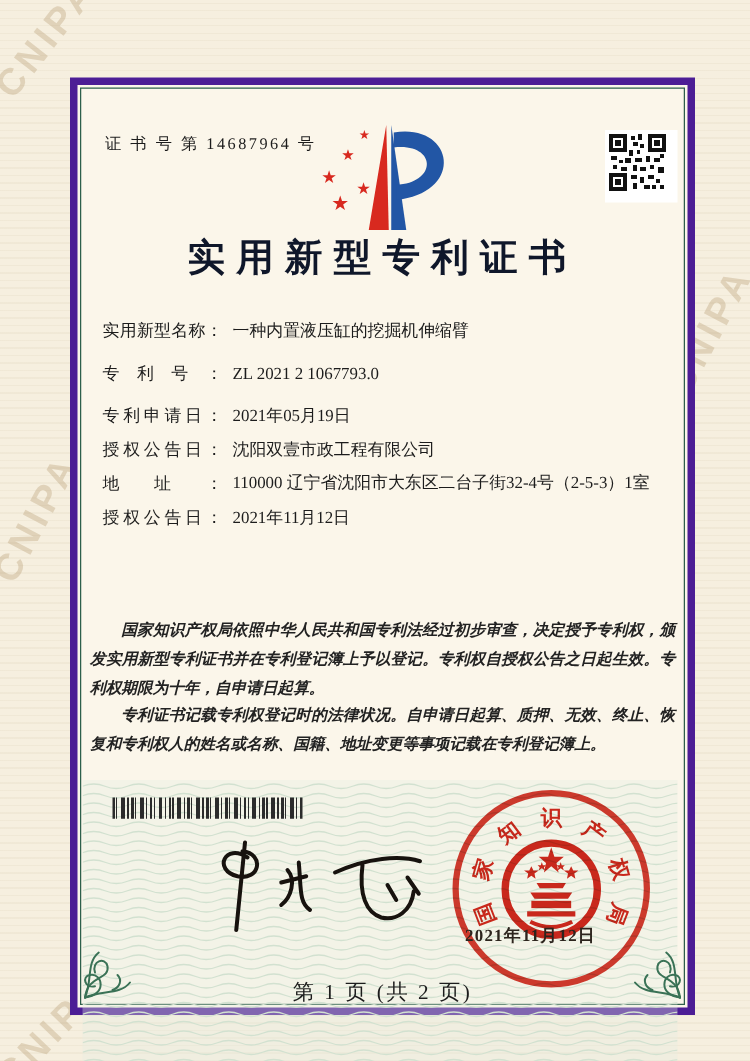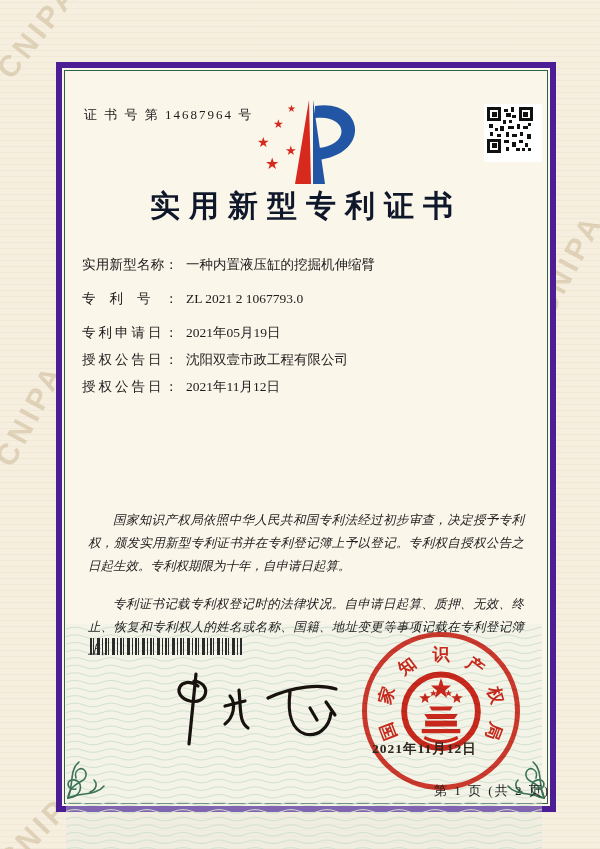--- a/index.html
+++ b/index.html
@@ -45,21 +45,21 @@
   .frow.tight{ margin-bottom:6px; }
   .flabel{ display:inline-block; width:96px; text-align:justify; text-align-last:justify; vertical-align:top; }
   .fvalue{ margin-left:8px; }
   .fvalue-wrap{ display:inline-block; vertical-align:top; width:336px; margin-left:8px; line-height:19px; }
   .grant-row{ display:flex; }
   .grant-left{ width:244px; }
 
   .body-text{ position:absolute; left:10px; top:425px; width:468px;
               font-size:12.5px; font-style:italic; line-height:1.82; color:#222;
               text-align:justify; }
-  .body-text p{ margin:16px; text-indent:2em; }
+  .body-text p{ margin:0; text-indent:2em;font-weight:bold; }
 
   .band{ position:absolute; left:4px; top:556px; width:476px; height:238px;
          background:rgba(228,238,226,.35); overflow:hidden; }
   .band svg path{ fill:none; stroke:#d2e1d0; stroke-width:1; }
 
   .flourish{ position:absolute; width:60px; height:60px; }
   .flourish svg path{ fill:none; stroke:#3a7256; stroke-width:1.6; stroke-linecap:round; }
   .fl-r{ right:4px; bottom:6px; }
   .fl-l{ left:4px; bottom:6px; transform:scaleX(-1); }
 
@@ -78,22 +78,22 @@
 
   .seal{ position:absolute; left:300px; top:564px; width:148px; height:148px;
          border:5px solid rgba(211,42,30,.92); border-radius:50%;
          mix-blend-mode:multiply; }
   .seal-ring-text span{ position:absolute; left:50%; top:50%; font-size:17px; font-weight:bold;
          color:#d32a1e; width:18px; height:18px; margin:-9px; text-align:center; line-height:18px; }
   .emblem{ position:absolute; left:50%; top:50%; transform:translate(-50%,-50%); }
   .seal-date{ position:absolute; left:310px; top:672px; width:160px; font-size:13.5px;
               font-weight:bold; color:#2c241d; letter-spacing:1px; z-index:5; }
 
-  .page-info{ position:absolute; left:0; top:714px; width:100%; text-align:right;
-              font-size:13px; letter-spacing:2px; z-index:4; }
+  .page-info{ position:absolute; left:0; top:714px; width:100%; text-align:center;
+              font-size:17px; letter-spacing:2px; z-index:4; }
 
   .footer-note{ position:absolute; left:0; top:812px; width:100%; text-align:center;
                 font-size:12.5px; font-style:italic; letter-spacing:3px; color:#222; }
 </style>
 </head>
 <body>
 
 <div class="page">
 
   <div class="wm wm1">CNIPA</div>
@@ -222,20 +222,23 @@
       </div>
       <div class="frow">
         <span class="flabel">专利号：</span><span class="fvalue">ZL 2021 2 1067793.0</span>
       </div>
       <div class="frow tight">
         <span class="flabel">专利申请日：</span><span class="fvalue">2021年05月19日</span>
       </div>
       <div class="frow tight">
         <span class="flabel">授权公告日：</span><span class="fvalue">沈阳双壹市政工程有限公司</span>
       </div>
+      <div class="frow tight">
+        <span class="flabel">地址：</span><span class="fvalue-wrap">110000 辽宁省沈阳市大东区二台子街32-4号（2-5-3）1室</span>
+      </div>
       <div class="frow grant-row">
         <span class="grant-left"><span class="flabel">授权公告日：</span><span class="fvalue">2021年11月12日</span></span>
       </div>
     </div>
 
     <div class="body-text">
       <p>国家知识产权局依照中华人民共和国专利法经过初步审查，决定授予专利权，颁发实用新型专利证书并在专利登记簿上予以登记。专利权自授权公告之日起生效。专利权期限为十年，自申请日起算。</p>
       <p>专利证书记载专利权登记时的法律状况。自申请日起算、质押、无效、终止、恢复和专利权人的姓名或名称、国籍、地址变更等事项记载在专利登记簿上。</p>
     </div>
 

